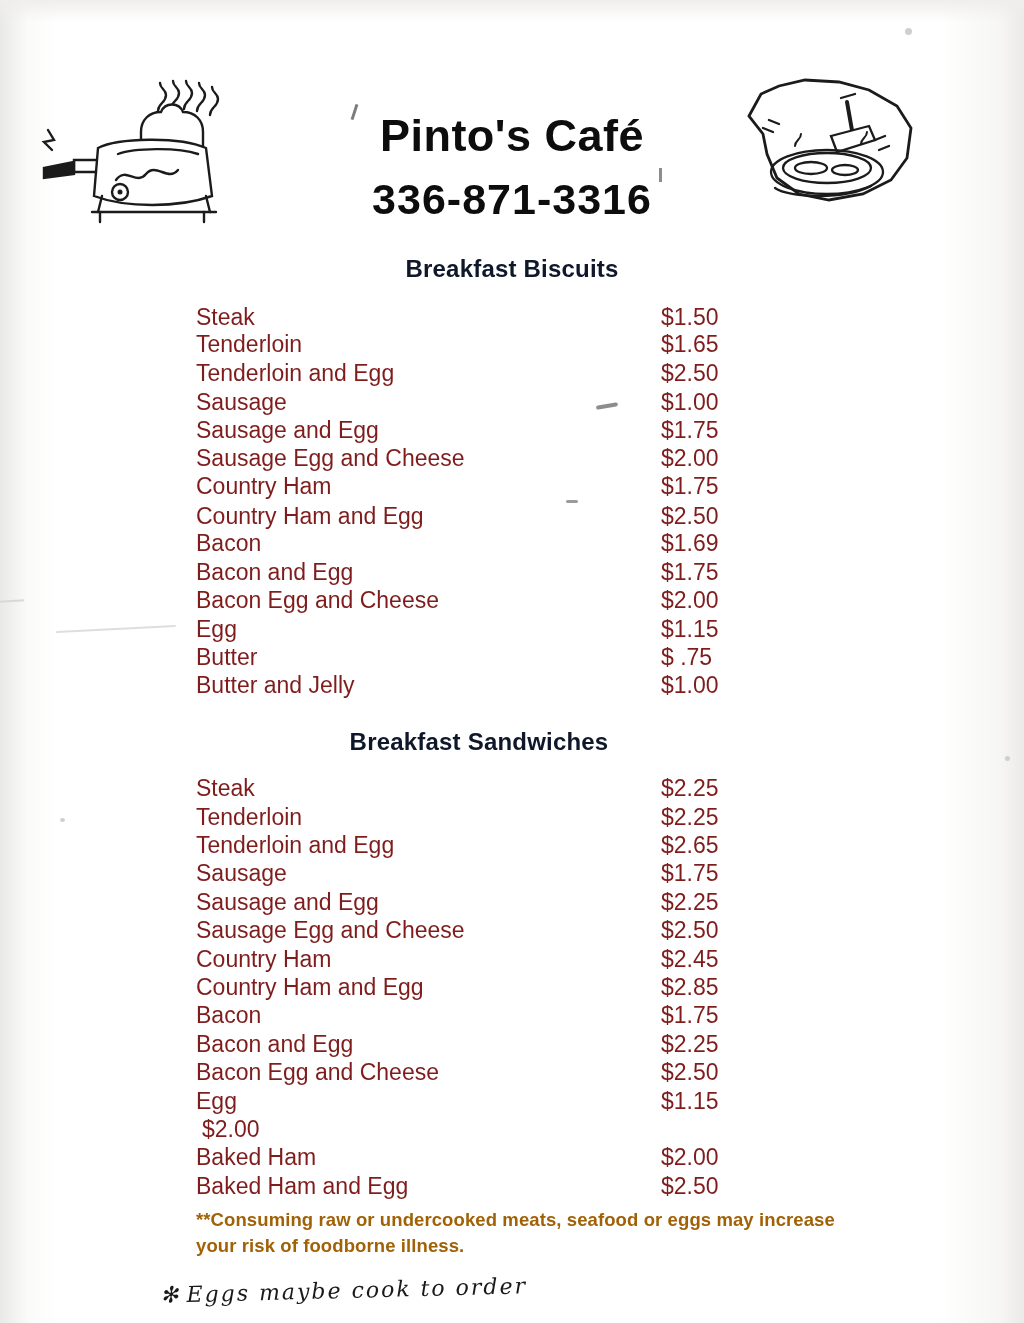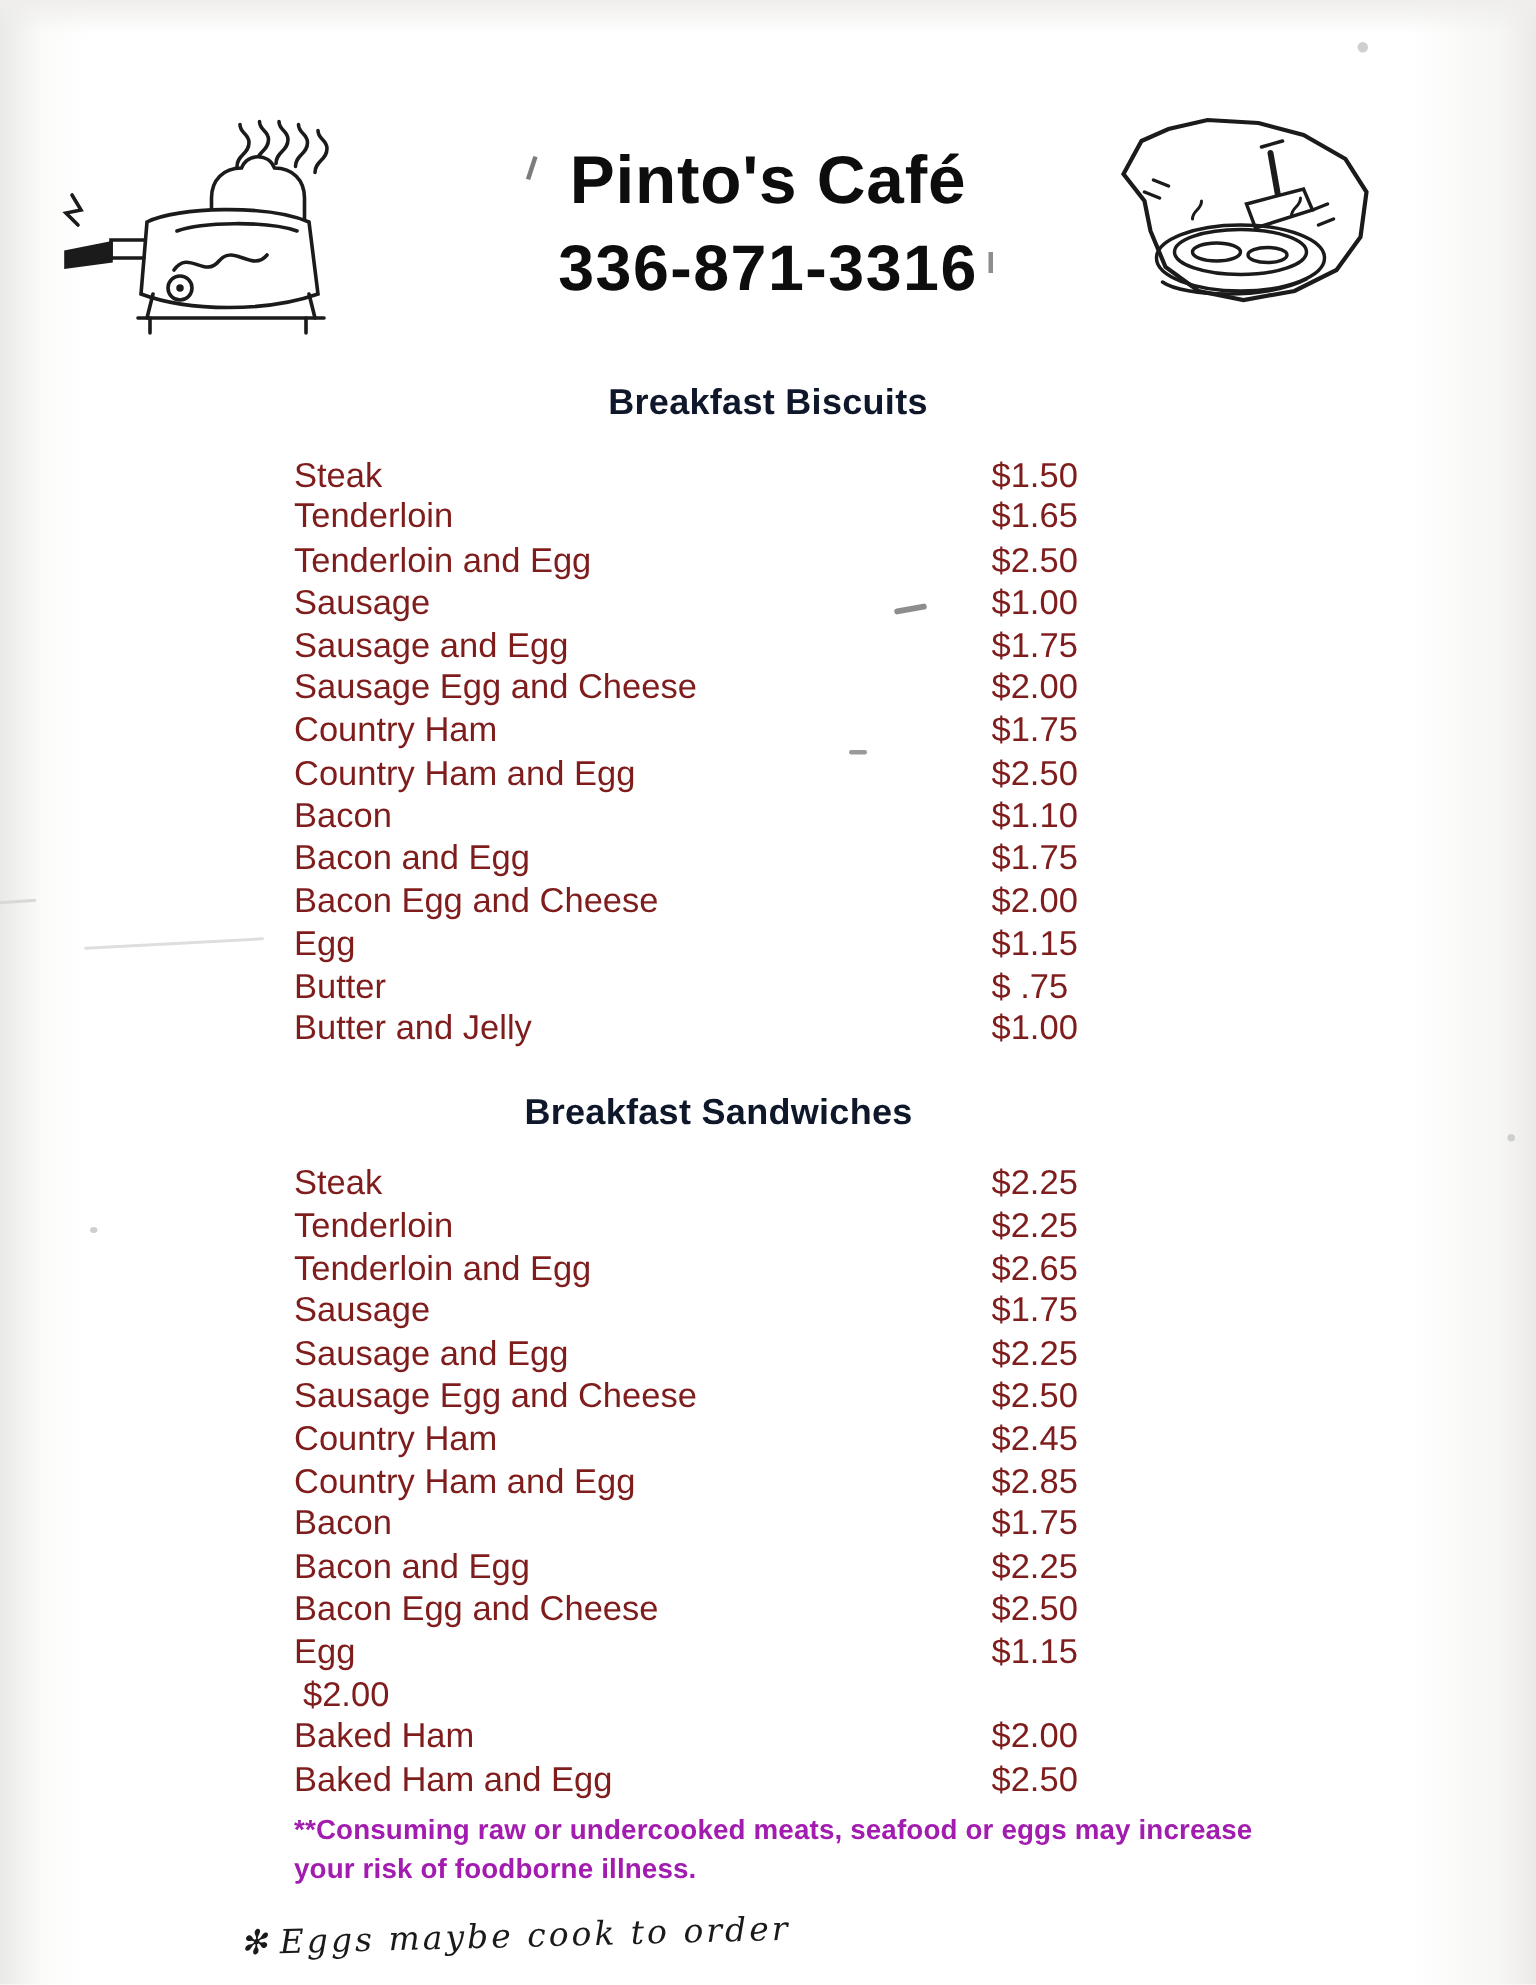--- a/index.html
+++ b/index.html
@@ -42,21 +42,21 @@
     left: 0;
     top: 96px;
     width: 1024px;
     text-align: center;
   }
   .title {
     font-size: 45px;
     font-weight: bold;
     letter-spacing: 0.5px;
     line-height: 1.05;
-    margin: 0;
+    margin: 16px;
     color: #0d0d0d;
   }
   .phone {
     font-size: 43px;
     font-weight: bold;
     letter-spacing: 1px;
     margin: 12px 0 16px 0;
     color: #0d0d0d;
   }
 
@@ -110,21 +110,21 @@
 
   
   .disclaimer {
     position: absolute;
     left: 196px;
     top: 1207px;
     width: 640px;
     font-size: 18.5px;
     font-weight: bold;
     line-height: 26px;
-    color: #a21caf;
+    color: #a16207;
     letter-spacing: 0.1px;
   }
 
   
   .handwriting {
     position: absolute;
     left: 160px;
     top: 1278px;
     font-family: "DejaVu Serif", serif;
     font-style: italic;
@@ -254,21 +254,21 @@
   <div class="menu-row">
     <span class="item">Country Ham</span>
     <span class="price">$1.75</span>
   </div>
   <div class="menu-row j1">
     <span class="item">Country Ham and Egg</span>
     <span class="price">$2.50</span>
   </div>
   <div class="menu-row">
     <span class="item">Bacon</span>
-    <span class="price">$1.10</span>
+    <span class="price">$1.69</span>
   </div>
   <div class="menu-row j2">
     <span class="item">Bacon and Egg</span>
     <span class="price">$1.75</span>
   </div>
   <div class="menu-row">
     <span class="item">Bacon Egg and Cheese</span>
     <span class="price">$2.00</span>
   </div>
   <div class="menu-row j1">

